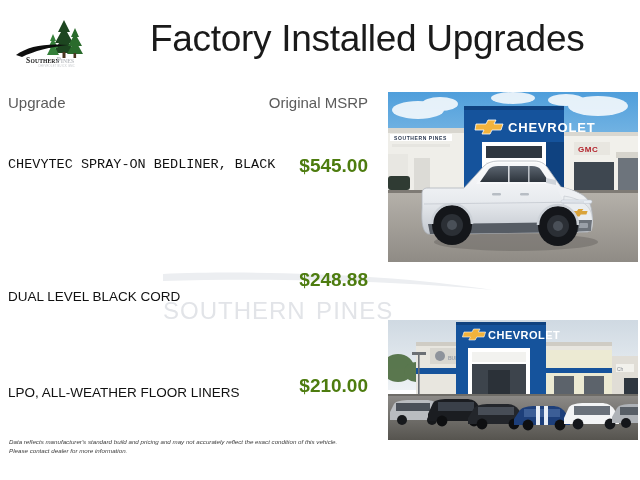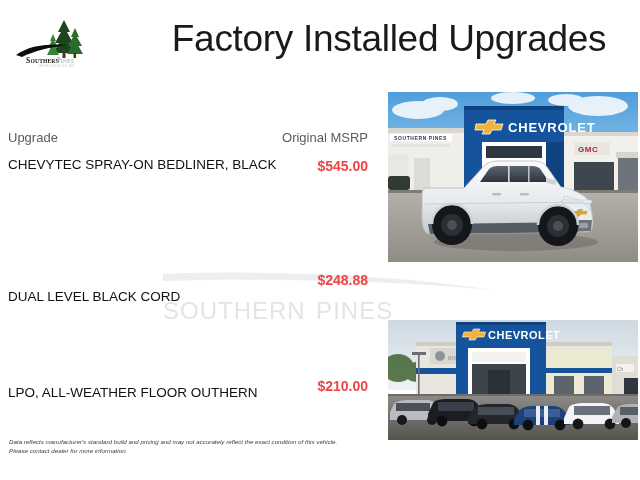--- a/index.html
+++ b/index.html
@@ -25,21 +25,21 @@
   #logo {
     position: absolute;
     left: 12px; top: 12px;
     width: 80px; height: 58px;
   }
   #logo svg { display: block; width: 80px; height: 58px; }
   #page-title {
     position: absolute;
     left: 150px; top: 17px;
     width: 478px;
-    text-align: center;
+    text-align: left;
     font-size: 37px;
     line-height: 44px;
     color: #1a1a1a;
     font-weight: 400;
     letter-spacing: -0.3px;
     white-space: nowrap;
   }
 
   
   #watermark {
@@ -91,42 +91,41 @@
   .cell-price {
     position: absolute;
     left: 176px;
     width: 192px;
     text-align: right;
   }
 
   #head-row { top: 8px; height: 20px; }
   #head-row .cell-upgrade,
   #head-row .cell-price {
-    font-size: 13px;
+    font-size: 15px;
     line-height: 14px;
     color: #5b5b5b;
     font-weight: 400;
-    margin-top: 35px;
   }
 
   .body-row .cell-upgrade {
     font-size: 13.5px;
     line-height: 17px;
     color: #111111;
     font-weight: 400;
   }
   .body-row .cell-price {
-    font-size: 14px;
+    font-size: 19px;
     line-height: 20px;
-    color: #ef4444;
+    color: #4d7c0f;
     font-weight: bold;
   }
 
   #row-0 { top: 68px; }
-  #row-0 .cell-upgrade { top: 0; }
+  #row-0 .cell-upgrade { top: 0; font-family: Liberation Mono, monospace; }
   #row-0 .cell-price { top: 0; }
 
   #row-1 { top: 190px; }
   #row-1 .cell-upgrade { top: 10px; }
   #row-1 .cell-price { top: -8px; }
 
   #row-2 { top: 292px; }
   #row-2 .cell-upgrade { top: 4px; }
   #row-2 .cell-price { top: -4px; }
 
@@ -211,21 +210,21 @@
     <div class="cell-upgrade">CHEVYTEC SPRAY-ON BEDLINER, BLACK</div>
     <div class="cell-price">$545.00</div>
   </div>
 
   <div class="trow body-row" id="row-1">
     <div class="cell-upgrade">DUAL LEVEL BLACK CORD</div>
     <div class="cell-price">$248.88</div>
   </div>
 
   <div class="trow body-row" id="row-2">
-    <div class="cell-upgrade">LPO, ALL-WEATHER FLOOR OUTHERN</div>
+    <div class="cell-upgrade">LPO, ALL-WEATHER FLOOR LINERS</div>
     <div class="cell-price">$210.00</div>
   </div>
 </div>
 
 <div id="footer">
   <div>Data reflects manufacturer's standard build and pricing and may not accurately reflect the exact condition of this vehicle.</div>
   <div>Please contact dealer for more information.</div>
 </div>
 
 <div class="photo" id="photo-0">

